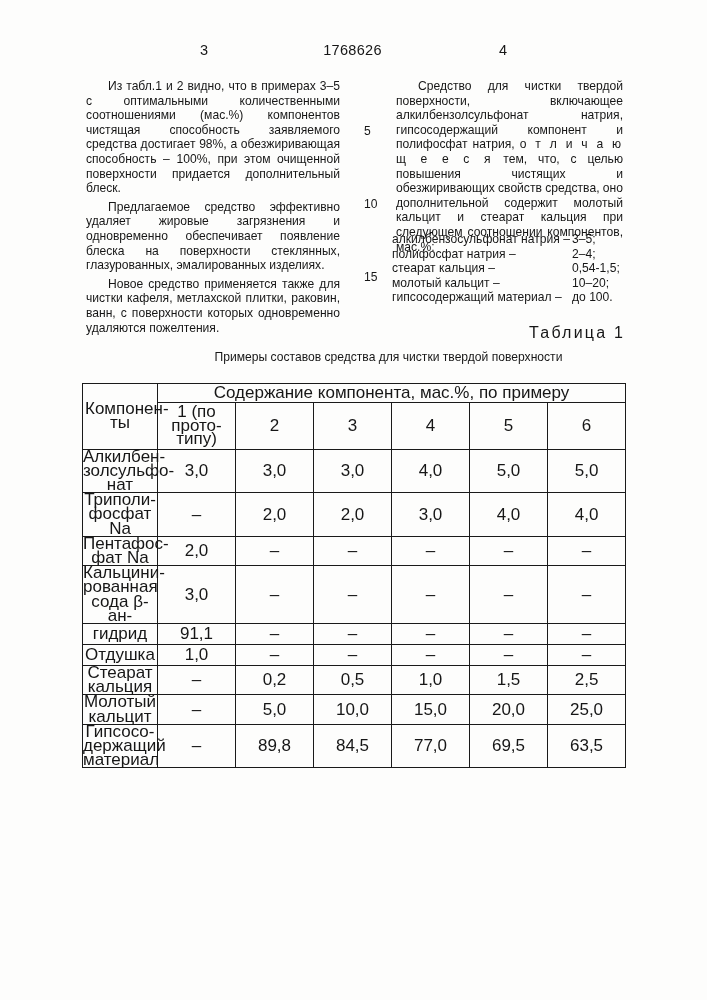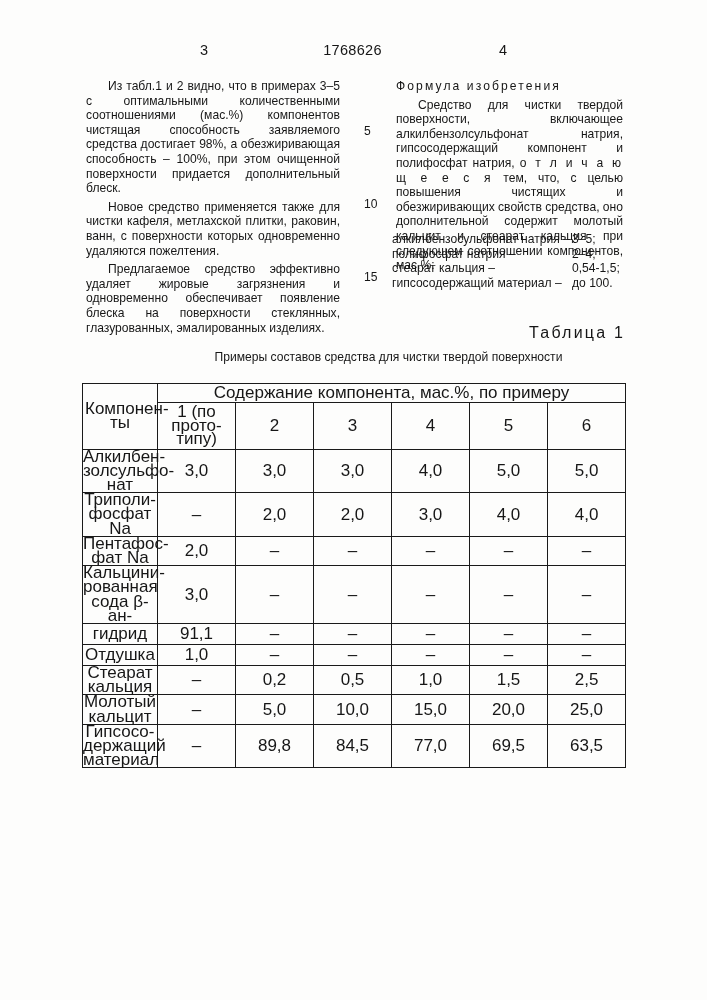--- a/index.html
+++ b/index.html
@@ -181,45 +181,48 @@
 <div class="page">
 
   <div class="running-head">
     <span class="pg-left">3</span>
     <span class="docnum">1768626</span>
     <span class="pg-right">4</span>
   </div>
 
   <div class="col col-left">
     <p class="ind">Из табл.1 и 2 видно, что в примерах 3–5 с оптимальными количественными соотношениями (мас.%) компонентов чистящая способность заявляемого средства достигает 98%, а обезжиривающая способность – 100%, при этом очищенной поверхности придается дополнительный блеск.</p>
+    <p class="ind">Предлагаемое средство эффективно удаляет жировые загрязнения и одновременно обеспечивает появление блеска на поверхности стеклянных, глазурованных, эмалированных изделиях.</p>
     <p class="ind">Новое средство применяется также для чистки кафеля, метлахской плитки, раковин, ванн, с поверхности которых одновременно удаляются пожелтения.</p>
-    <p class="ind">Предлагаемое средство эффективно удаляет жировые загрязнения и одновременно обеспечивает появление блеска на поверхности стеклянных, глазурованных, эмалированных изделиях.</p>
   </div>
 
   <div class="col col-right">
-    <p class="claims-head">Формула изобретения</p>
     <p class="ind"><span>Средство для чистки твердой поверхности, включающее алкилбензолсульфонат натрия, гипсосодержащий компонент и полифосфат натрия, </span><span class="spaced">о т л и ч а ю щ е е с я</span><span> тем, что, с целью повышения чистящих и обезжиривающих свойств средства, оно дополнительной содержит молотый кальцит и стеарат кальция при следующем соотношении компонентов, мас.%:</span></p>
   </div>
 
   <div class="linenum" style="top:124px">5</div>
   <div class="linenum" style="top:197px">10</div>
   <div class="linenum" style="top:270px">15</div>
 
   <div class="claim-list">
     <div class="row">
       <span class="nm">алкилбензосульфонат натрия –</span>
       <span class="vl">3–5;</span>
     </div>
     <div class="row">
       <span class="nm">полифосфат натрия –</span>
       <span class="vl">2–4;</span>
     </div>
     <div class="row">
       <span class="nm">стеарат кальция –</span>
       <span class="vl">0,54-1,5;</span>
+    </div>
+    <div class="row">
+      <span class="nm">молотый кальцит –</span>
+      <span class="vl">10–20;</span>
     </div>
     <div class="row">
       <span class="nm">гипсосодержащий материал –</span>
       <span class="vl">до 100.</span>
     </div>
   </div>
 
   <div class="table-label">Таблица 1</div>
   <div class="table-caption">Примеры составов средства для чистки твердой поверхности</div>
 

